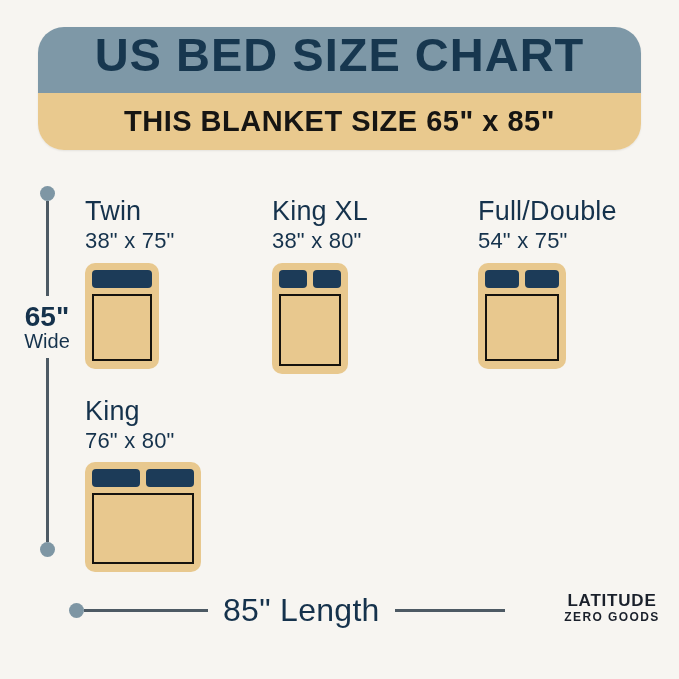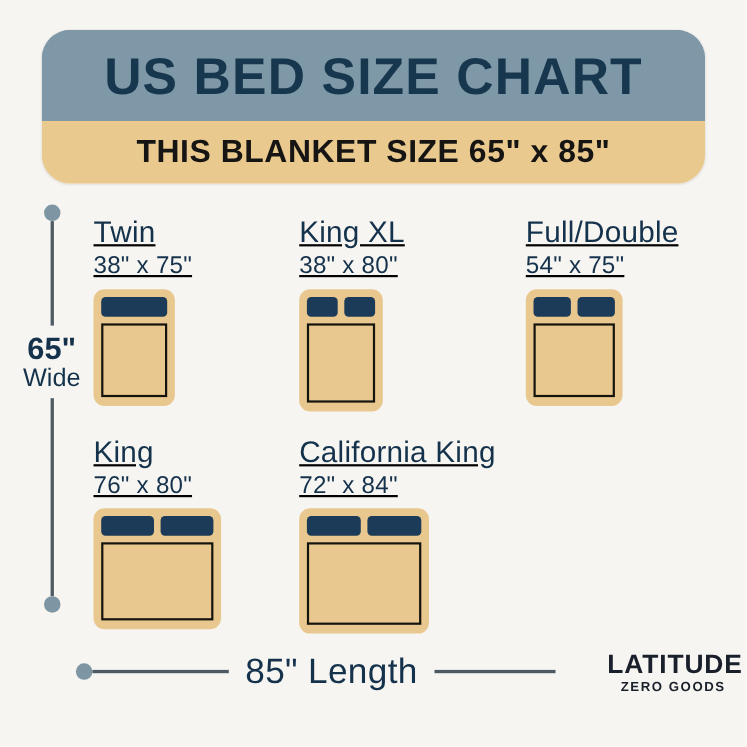--- a/index.html
+++ b/index.html
@@ -26,22 +26,22 @@
     overflow:hidden;
   }
 
   
   .banner{
     position:absolute;left:38px;top:27px;width:603px;
     border-radius:26px;overflow:hidden;
     box-shadow:0 1px 2px rgba(0,0,0,0.08);
   }
   .banner-top{
-    height:83px;background:var(--header-bg);
-    display:flex;align-items:center;justify-content:center;
+    height:66px;background:var(--header-bg);
+    display:flex;justify-content:center;
   }
   .banner-top .title{
     font-size:47px;font-weight:bold;letter-spacing:1px;
     color:var(--header-text);white-space:nowrap;
   }
   .banner-bottom{
     height:57px;background:var(--banner-bg);
     display:flex;align-items:center;justify-content:center;
   }
   .banner-bottom .subtitle{
@@ -59,28 +59,27 @@
     background:var(--dim-dot);flex:0 0 auto;
   }
   .rail .seg{width:3px;background:var(--dim-line);}
   .rail .seg-top{height:95px;}
   .rail .seg-bottom{flex:1;}
   .rail-text{
     text-align:center;color:var(--label-text);
     padding:6px 0 6px 0;line-height:1.05;white-space:nowrap;
   }
   .rail-text .val{font-size:28px;font-weight:bold;display:block;}
-  .rail-text .word{font-size:23px;font-weight:normal;display:block;}
+  .rail-text .word{font-size:20px;font-weight:normal;display:block;}
 
   
   .grid{
     position:absolute;left:85px;top:196px;width:594px;
     display:grid;grid-template-columns:187px 206px 201px;
     row-gap:22px;
-    text-decoration:underline;
   }
   .bed-card{white-space:nowrap;}
   .bed-name{
     font-size:27px;color:var(--label-text);line-height:1.12;
     letter-spacing:0.2px;
   }
   .bed-dims{
     font-size:22px;color:var(--label-text);line-height:1.15;
     letter-spacing:0.2px;margin-top:2px;
   }
@@ -117,21 +116,21 @@
   .length-label{
     font-size:32px;color:var(--label-text);
     margin:0 15px;white-space:nowrap;letter-spacing:0.3px;
   }
 
   
   .brand{
     position:absolute;right:7px;top:592px;width:120px;
     text-align:center;color:var(--brand-text);
   }
-  .brand-line1{font-size:24px;font-weight:bold;letter-spacing:0.8px;line-height:1.05;}
+  .brand-line1{font-size:17px;font-weight:bold;letter-spacing:0.8px;line-height:1.05;}
   .brand-line2{font-size:12px;font-weight:bold;letter-spacing:1.4px;line-height:1.2;}
 </style>
 </head>
 <body>
 
 <div class="stage">
 
   <div class="banner">
     <div class="banner-top">
       <div class="title">US BED SIZE CHART</div>
@@ -189,31 +188,20 @@
     <div class="bed-name">King</div>
     <div class="bed-dims">76" x 80"</div>
     <div class="bed bed--king">
       <div class="pillows">
             <div class="pillow"></div>
             <div class="pillow"></div>
           </div>
       <div class="sheet"></div>
     </div>
   </div>
-      <div class="bed-card">
-    <div class="bed-name">California King</div>
-    <div class="bed-dims">72" x 84"</div>
-    <div class="bed bed--california-king">
-      <div class="pillows">
-            <div class="pillow"></div>
-            <div class="pillow"></div>
-          </div>
-      <div class="sheet"></div>
-    </div>
-  </div>
     </div>
 
   <div class="length-line">
     <div class="dot"></div>
     <div class="seg seg-left"></div>
     <div class="length-label">85" Length</div>
     <div class="seg seg-right"></div>
   </div>
 
   <div class="brand">

